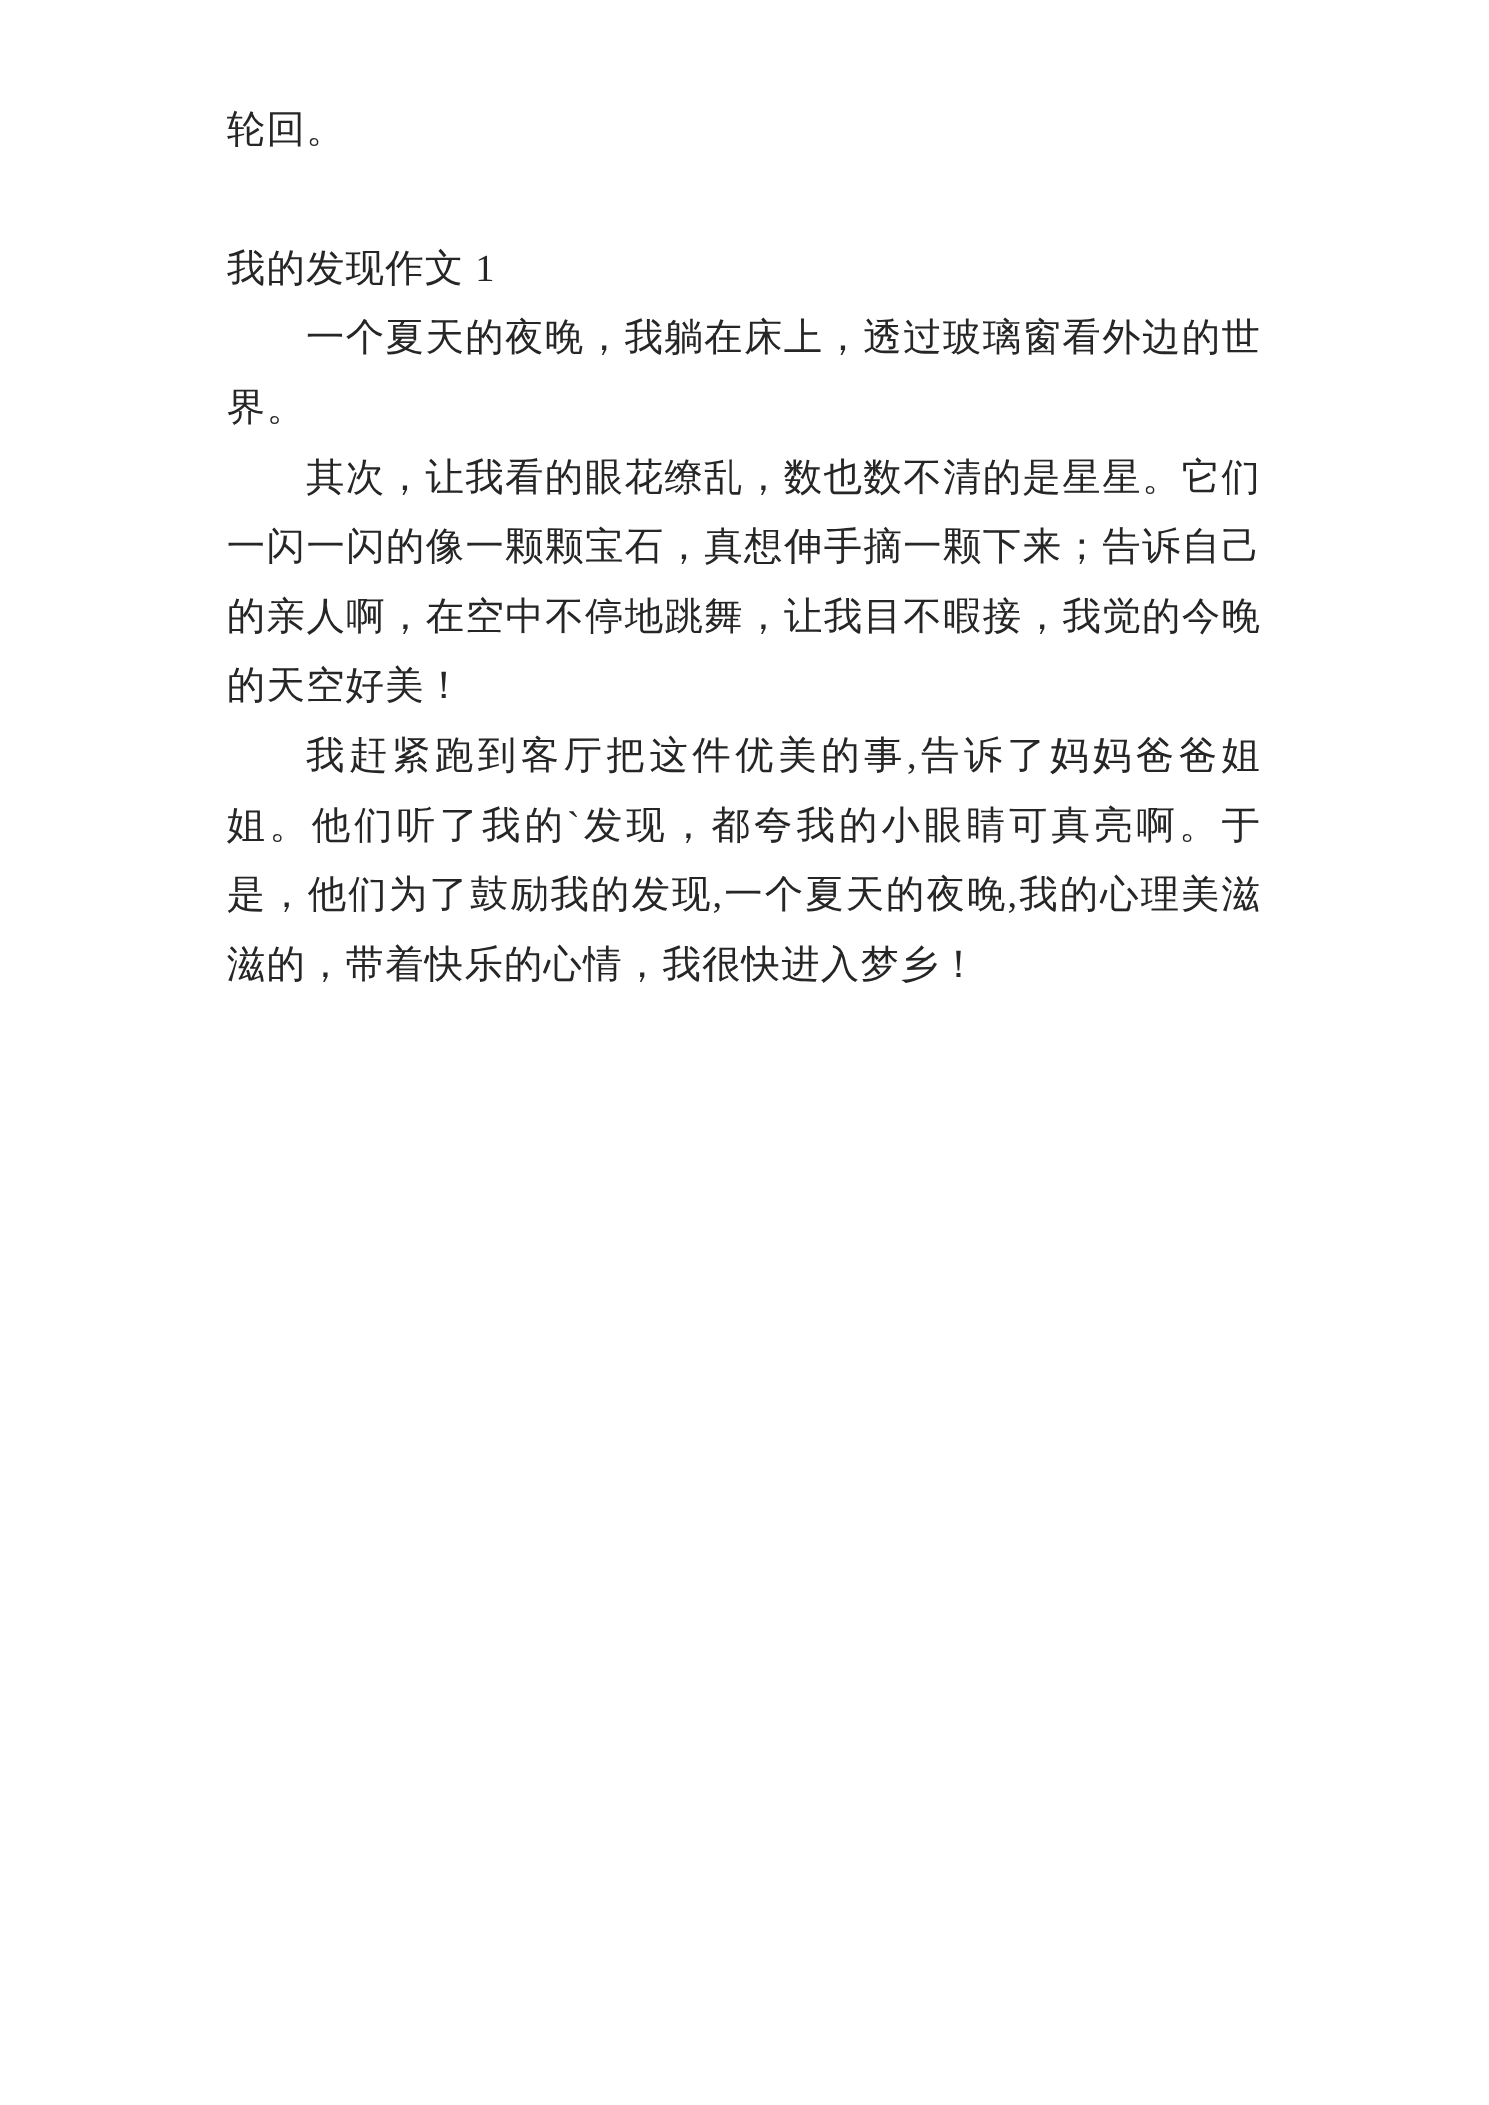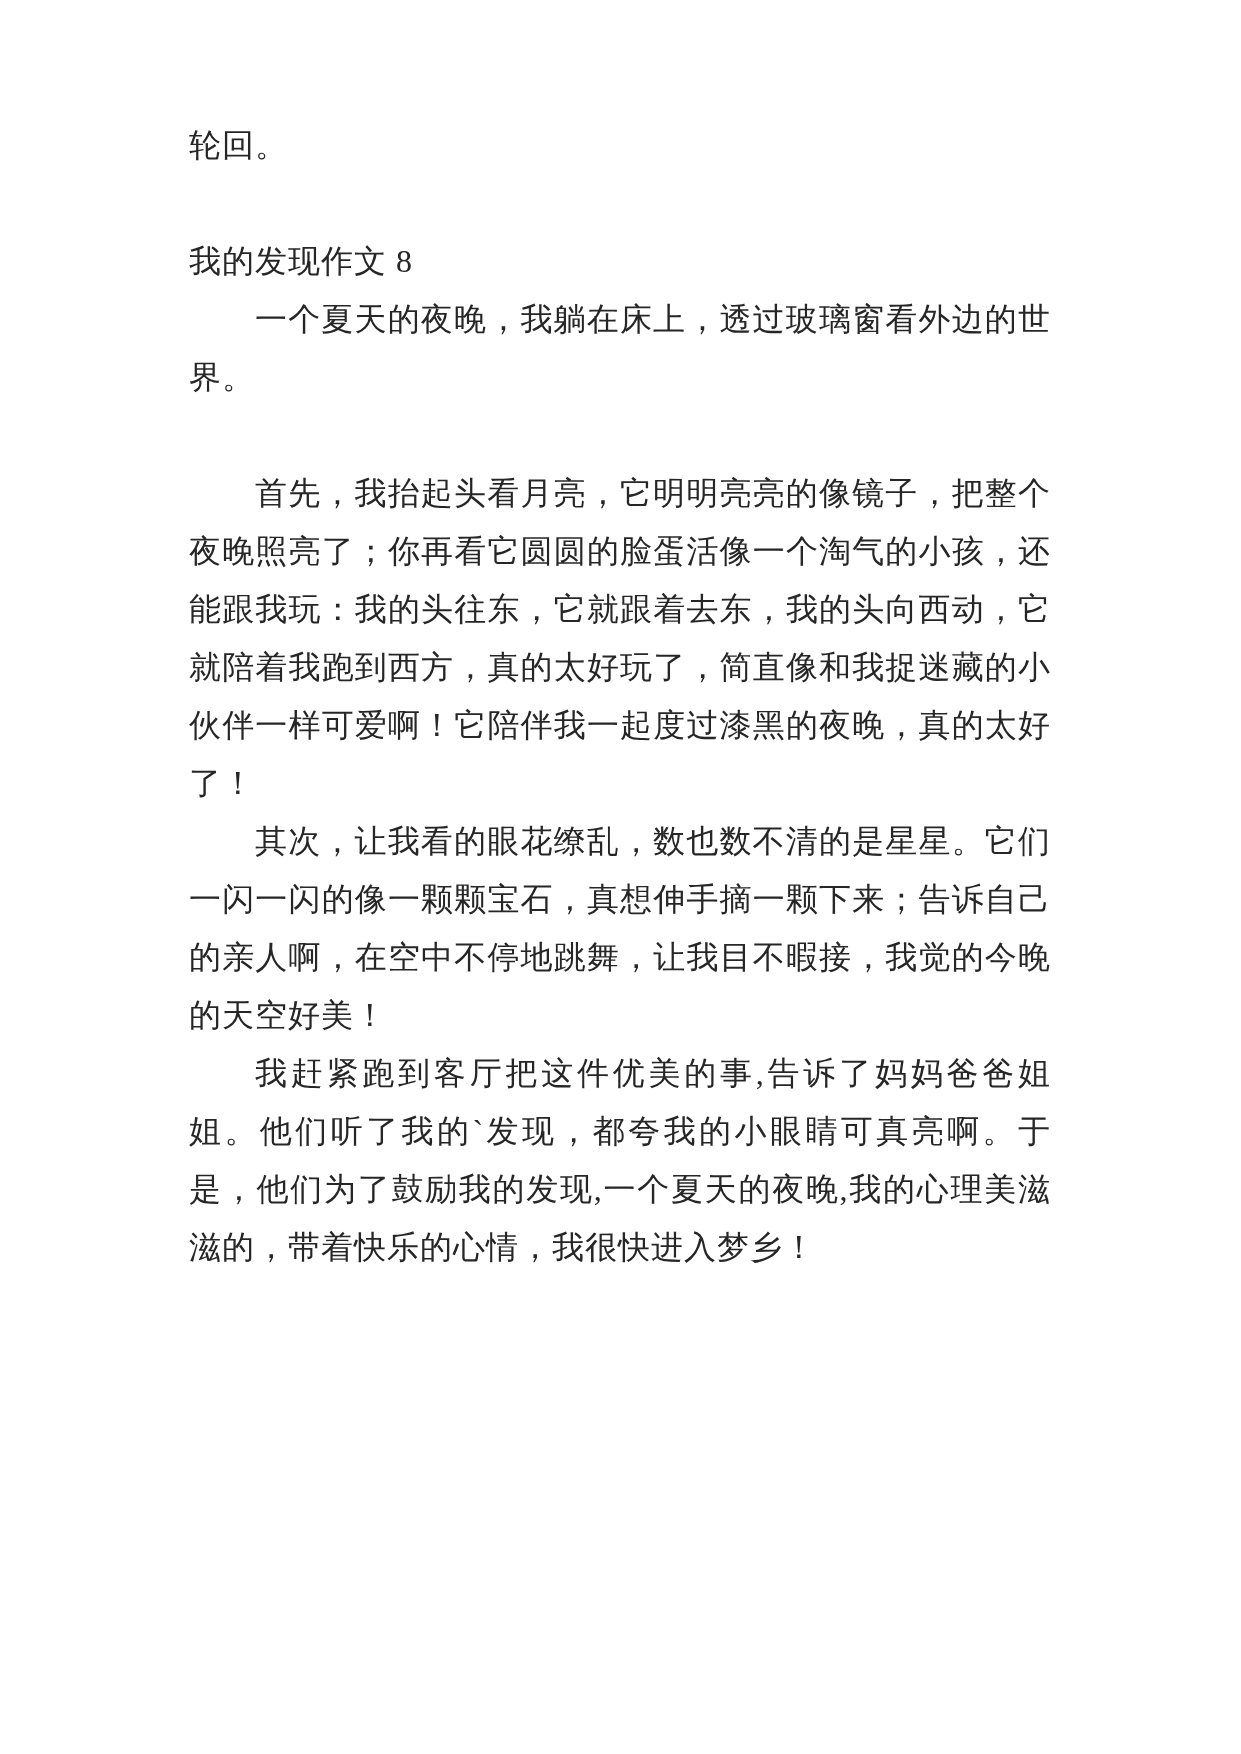--- a/index.html
+++ b/index.html
@@ -6,21 +6,21 @@
     margin: 0;
     padding: 0;
     background: #ffffff;
   }
   .page {
     position: relative;
     width: 1241px;
     height: 1754px;
     background: #ffffff;
     box-sizing: border-box;
-    padding: 116px 190px 60px 189px;
+    padding: 78px 190px 60px 189px;
     overflow: hidden;
     font-family: "Liberation Serif", "DejaVu Serif", serif;
     color: #262626;
   }
   .block {
     margin: 0;
     font-size: 32px;
     line-height: 58px;
     letter-spacing: 1px;
     text-align: justify;
@@ -35,24 +35,23 @@
   .heading {
     text-align: left;
   }
 </style>
 </head>
 <body>
 
 <div class="page">
   <p class="block">轮回。</p>
 
-  <p class="block heading space-before">我的发现作文 8</p>
+  <p class="block heading space-before">我的发现作文 1</p>
 
   <p class="block indent">一个夏天的夜晚，我躺在床上，透过玻璃窗看外边的世界。</p>
 
-  <p class="block indent space-before">首先，我抬起头看月亮，它明明亮亮的像镜子，把整个夜晚照亮了；你再看它圆圆的脸蛋活像一个淘气的小孩，还能跟我玩：我的头往东，它就跟着去东，我的头向西动，它就陪着我跑到西方，真的太好玩了，简直像和我捉迷藏的小伙伴一样可爱啊！它陪伴我一起度过漆黑的夜晚，真的太好了！</p>
 
   <p class="block indent">其次，让我看的眼花缭乱，数也数不清的是星星。它们一闪一闪的像一颗颗宝石，真想伸手摘一颗下来；告诉自己的亲人啊，在空中不停地跳舞，让我目不暇接，我觉的今晚的天空好美！</p>
 
   <p class="block indent">我赶紧跑到客厅把这件优美的事,告诉了妈妈爸爸姐姐。他们听了我的`发现，都夸我的小眼睛可真亮啊。于是，他们为了鼓励我的发现,一个夏天的夜晚,我的心理美滋滋的，带着快乐的心情，我很快进入梦乡！</p>
 
 
 </div>
 
 </body></html>

